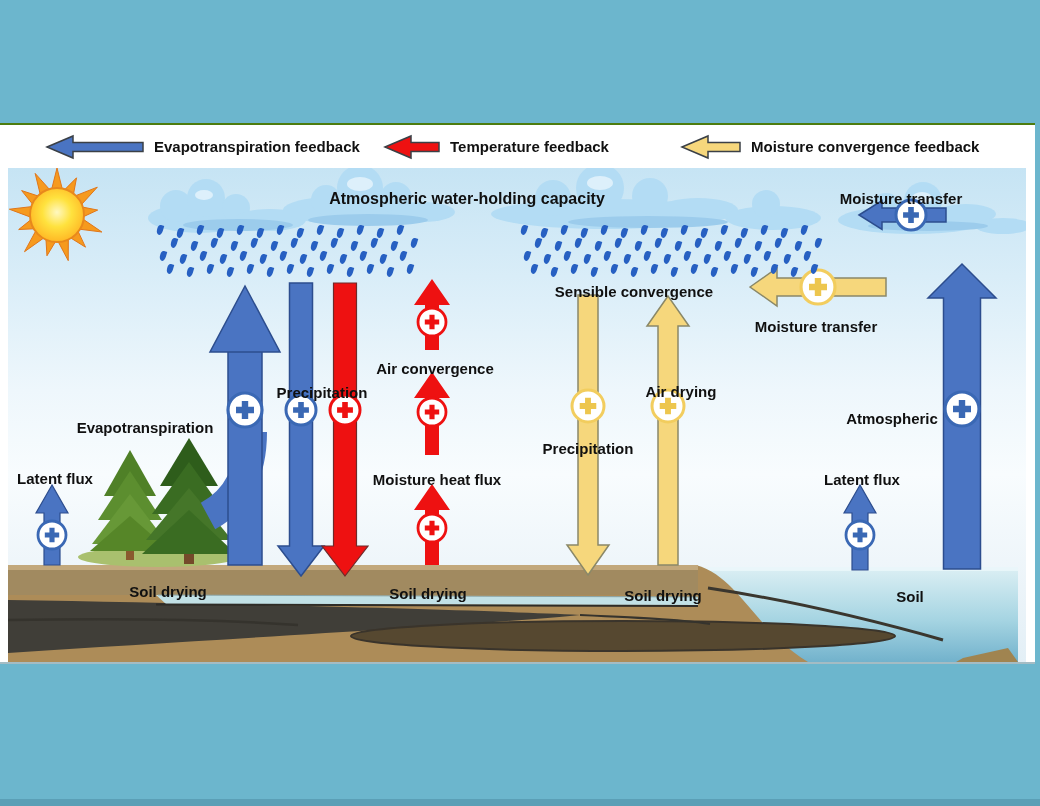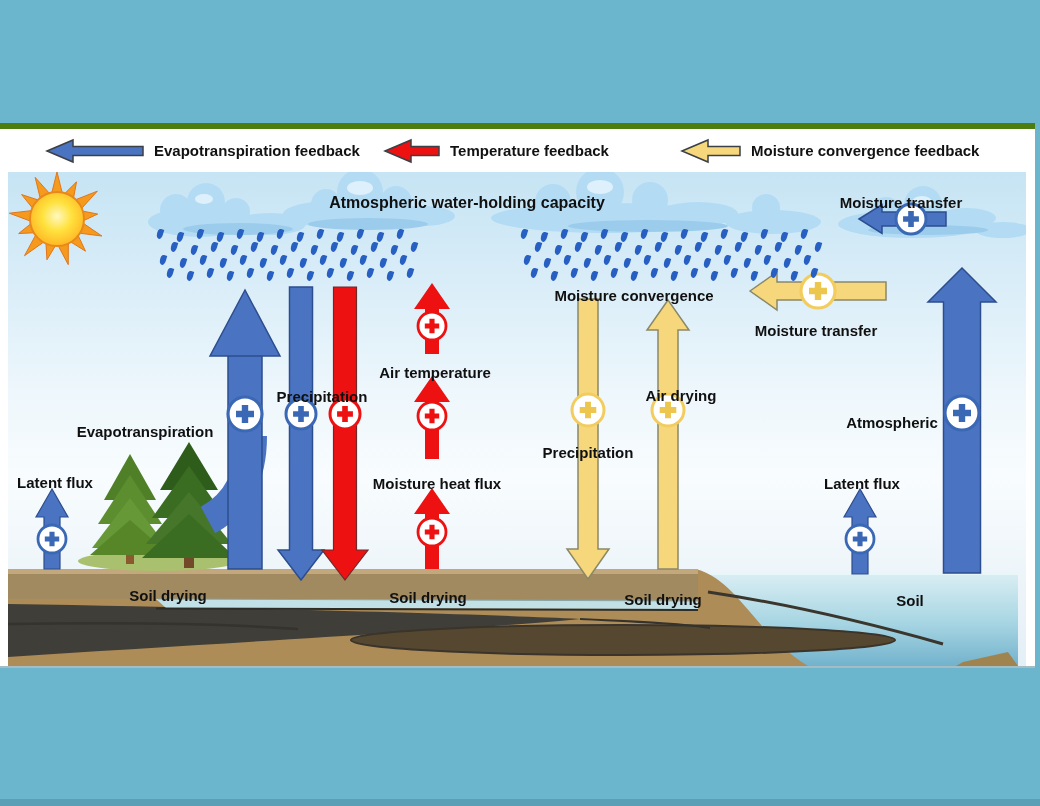--- a/index.html
+++ b/index.html
@@ -4,21 +4,21 @@
 <style>
   html,body{margin:0;padding:0;}
   body{
     width:1040px;height:806px;overflow:hidden;position:relative;
     background:#6cb6cd;
     font-family:"Liberation Sans",sans-serif;
   }
   .figure{
     position:absolute;left:0;top:123px;width:1035px;height:537px;
     background:#ffffff;
-    border-top:6px solid #4d7c0f;border-bottom:2px solid #a4bcc4;
+    border-top:2px solid #4d7c0f;border-bottom:2px solid #a4bcc4;
   }
   .bottom-edge{position:absolute;left:0;top:799px;width:1040px;height:7px;background:#5b9fb6;}
   
   .legend{position:absolute;left:0;top:0;width:100%;height:43px;}
   .legend-item{position:absolute;top:50%;transform:translateY(-50%);display:flex;align-items:center;gap:9px;}
   .leg-label{font-weight:bold;font-size:15px;color:#111;white-space:nowrap;}
   .leg-arrow{display:block;}
   
   .diagram{
     position:absolute;left:8px;top:43px;width:1018px;height:494px;overflow:hidden;
@@ -352,23 +352,23 @@
         <span class="drop" style="left: 703px; top: 99px;"></span>
         <span class="drop" style="left: 723px; top: 96px;"></span>
         <span class="drop" style="left: 743px; top: 99px;"></span>
         <span class="drop" style="left: 763px; top: 96px;"></span>
         <span class="drop" style="left: 783px; top: 99px;"></span>
         <span class="drop" style="left: 803px; top: 96px;"></span>
       </div>
 
     <div class="lbl lg" style="left:459px;top:23px">Atmospheric water-holding capacity</div>
     <div class="lbl" style="left:893px;top:22px">Moisture transfer</div>
-    <div class="lbl" style="left:626px;top:115px">Moisture convergence</div>
+    <div class="lbl" style="left:626px;top:115px">Sensible convergence</div>
     <div class="lbl" style="left:808px;top:150px">Moisture transfer</div>
-    <div class="lbl" style="left:427px;top:192px">Air temperature</div>
+    <div class="lbl" style="left:427px;top:192px">Air convergence</div>
     <div class="lbl" style="left:314px;top:216px">Precipitation</div>
     <div class="lbl" style="left:137px;top:251px">Evapotranspiration</div>
     <div class="lbl" style="left:884px;top:242px">Atmospheric</div>
     <div class="lbl" style="left:673px;top:215px">Air drying</div>
     <div class="lbl" style="left:580px;top:272px">Precipitation</div>
     <div class="lbl" style="left:47px;top:302px">Latent flux</div>
     <div class="lbl" style="left:429px;top:303px">Moisture heat flux</div>
     <div class="lbl" style="left:854px;top:303px">Latent flux</div>
     <div class="lbl" style="left:160px;top:415px">Soil drying</div>
     <div class="lbl" style="left:420px;top:417px">Soil drying</div>

